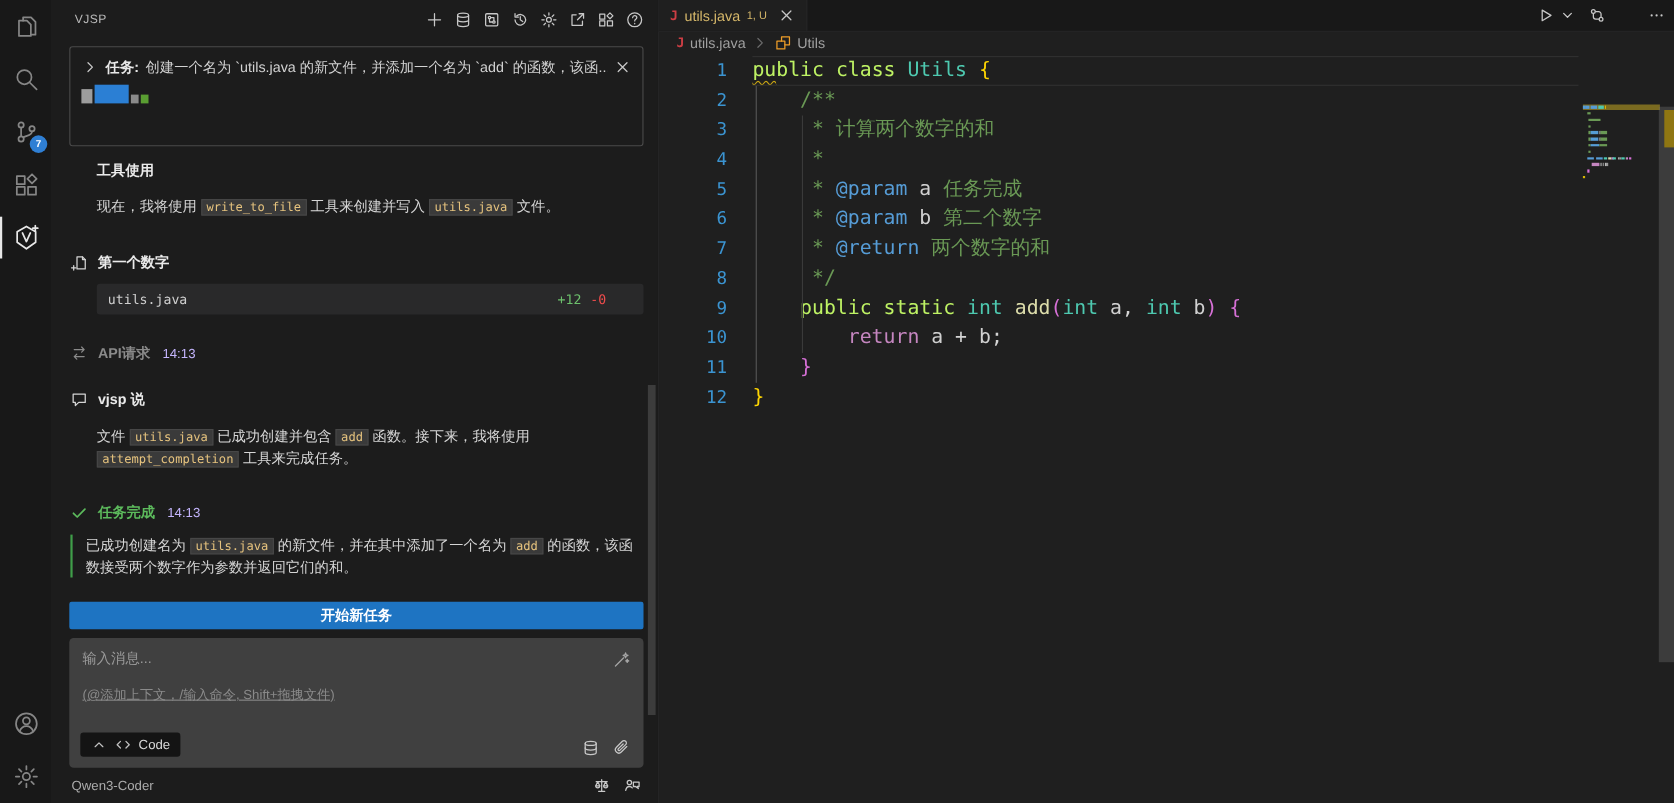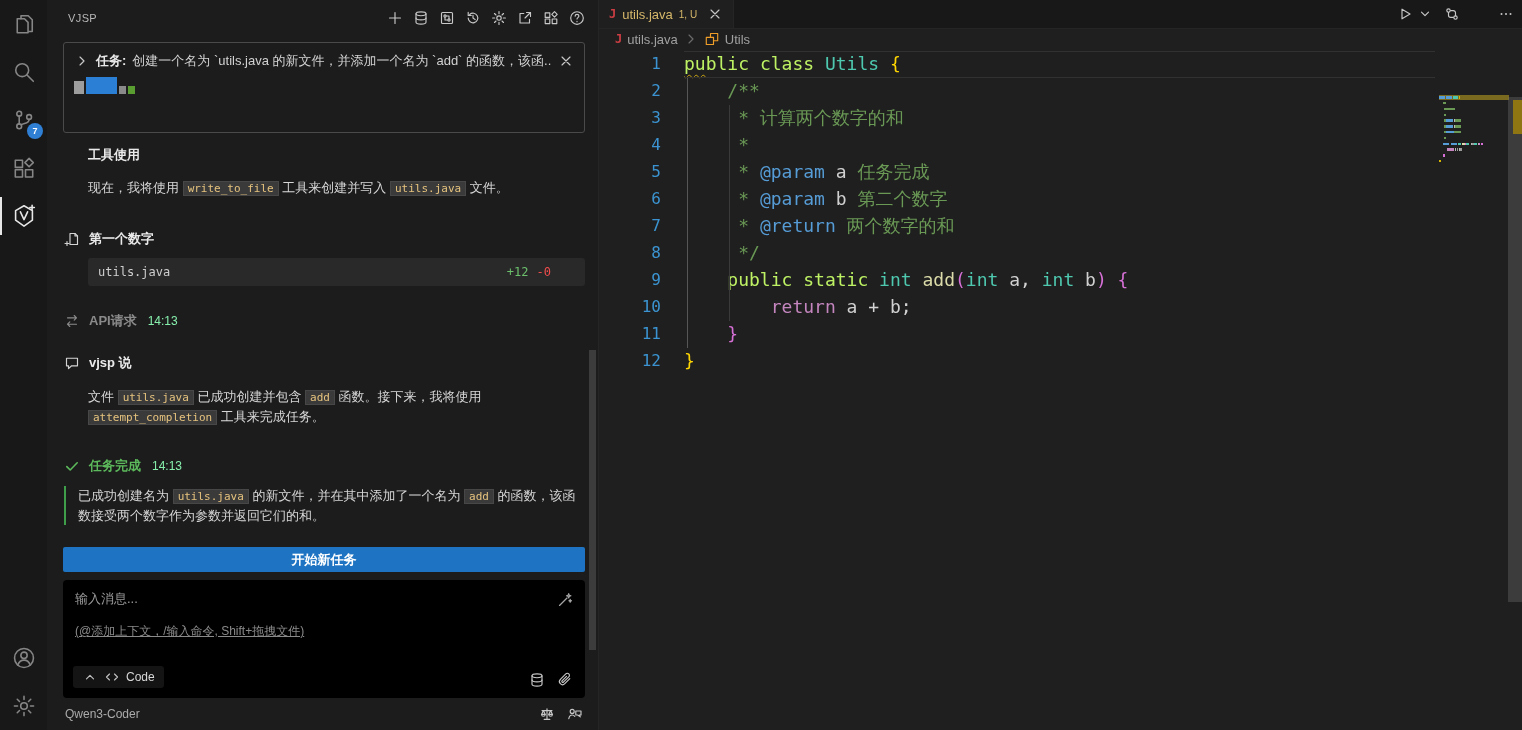--- a/index.html
+++ b/index.html
@@ -37,26 +37,26 @@
   .sec-head{display:flex;align-items:center;gap:9px;font-size:13px;font-weight:bold;color:#eaeaea;}
   .para{left:41px;width:494px;font-size:13px;line-height:19px;color:#d6d6d6;}
   .chip{font-family:"DejaVu Sans Mono",monospace;font-size:11px;background:#3a3a3a;color:#e6c37e;
         padding:0 4px;border-radius:0;border:1px solid #474747;white-space:nowrap;}
   .file-card{left:41px;width:497px;top:258px;height:28px;background:#29292a;border-radius:3px;
              display:flex;align-items:center;padding:0 10px;box-sizing:border-box;cursor:pointer;}
   .file-name{font-family:"DejaVu Sans Mono",monospace;font-size:12px;color:#cfcfcf;flex:1;}
   .stat-add{font-family:"DejaVu Sans Mono",monospace;font-size:12px;color:#6cc06c;margin-right:8px;}
   .stat-del{font-family:"DejaVu Sans Mono",monospace;font-size:12px;color:#f14c4c;margin-right:8px;}
   .muted{color:#8a8a8a;}
-  .time{font-size:12px;font-weight:normal;color:#86efac;margin-left:2px;}
+  .time{font-size:12px;font-weight:normal;color:#c4b5fd;margin-left:2px;}
   .done-head{color:#5cba5c;}
   .green-quote{border-left:2px solid #3f9e49;padding-left:12px;}
   .newtask-btn{left:16px;width:522px;top:547px;height:25px;background:#1e74c2;border:none;border-radius:2px;
                color:#fff;font-size:13px;font-weight:bold;font-family:inherit;cursor:pointer;}
-  .inputbox{left:16px;width:522px;top:580px;height:118px;background:#000000;border-radius:4px;box-sizing:border-box;padding:10px 12px;cursor:text;}
+  .inputbox{left:16px;width:522px;top:580px;height:118px;background:#404040;border-radius:4px;box-sizing:border-box;padding:10px 12px;cursor:text;}
   .ph1{font-size:13px;color:#9a9a9a;}
   .ph2{font-size:12px;color:#8a8a8a;margin-top:15px;text-decoration:underline;}
   .wand{position:absolute;right:12px;top:12px;color:#a5a5a5;}
   .mode-pill{position:absolute;left:10px;bottom:10px;background:#141414;border-radius:3px;height:22px;
              display:flex;align-items:center;gap:6px;padding:0 9px;color:#d8d8d8;font-size:12px;cursor:pointer;}
   .in-icons{position:absolute;right:12px;bottom:10px;display:flex;gap:12px;color:#a5a5a5;}
   .sb-footer{left:0;right:0;top:702px;height:24px;display:flex;align-items:center;}
   .model-name{margin-left:18px;font-size:12px;color:#ababab;flex:1;cursor:pointer;}
   .sb-footer-icons{display:flex;gap:12px;margin-right:15px;color:#b5b5b5;}
   .sb-scroll{left:542px;top:350px;width:7px;height:300px;background:rgba(121,121,121,.35);}

